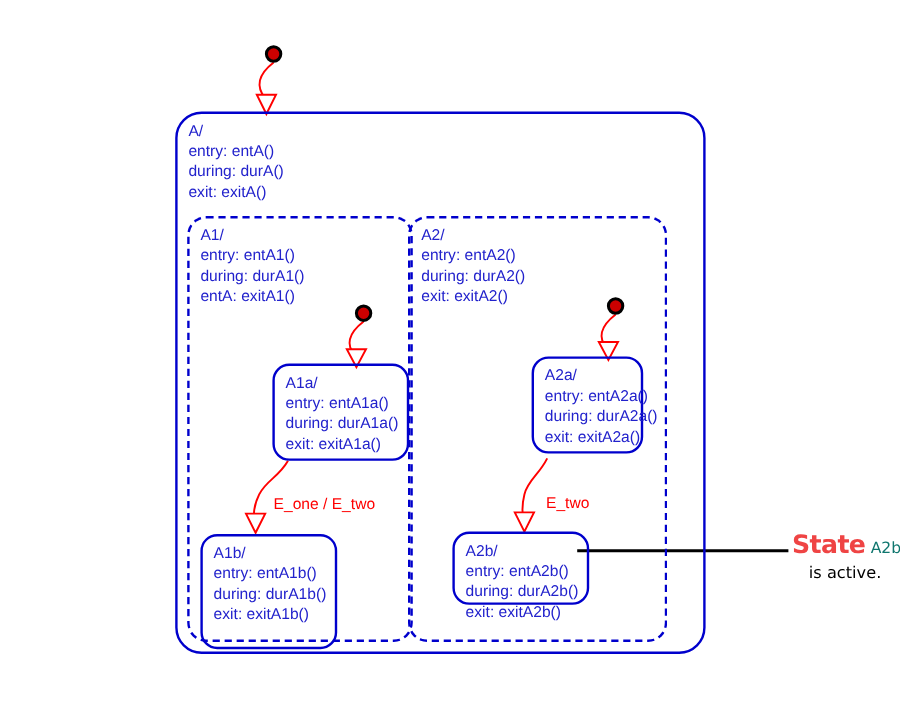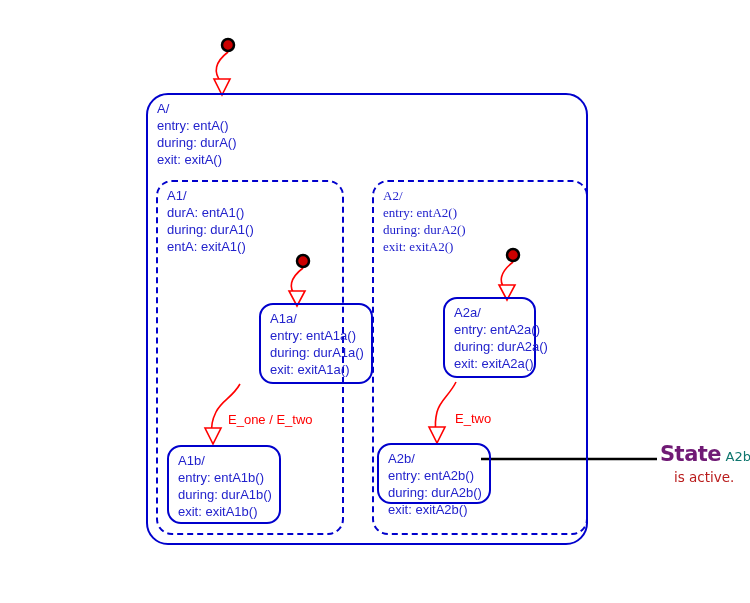--- a/index.html
+++ b/index.html
@@ -72,31 +72,31 @@
   }
   .annot-line1 {
     white-space: nowrap;
     line-height: 22px;
   }
   .annot-strong {
     font-family: "DejaVu Sans", sans-serif;
     font-weight: bold;
     font-size: 21px;
     letter-spacing: -0.5px;
-    color: #701a75;
+    color: #ef4444;
   }
   .annot-sub {
     font-family: "DejaVu Sans", sans-serif;
     font-size: 13px;
     color: #0f766e;
   }
   .annot-line2 {
     font-family: "DejaVu Sans", sans-serif;
     font-size: 13.5px;
-    color: #b91c1c;
+    color: #000000;
     margin-top: 1px;
     margin-left: 14px;
     white-space: nowrap;
   }
 </style>
 </head>
 <body>
 
 <svg id="canvas" viewBox="0 0 750 603" xmlns="http://www.w3.org/2000/svg">
 
@@ -136,45 +136,45 @@
     <span class="sname">A/</span>
     <span class="saction">entry: entA()</span>
     <span class="saction">during: durA()</span>
     <span class="saction">exit: exitA()</span>
   </div>
 </div>
 
 <div class="state-box state-dashed" style="left:156px; top:180px; width:188px; height:355px;">
   <div class="state-label">
     <span class="sname">A1/</span>
-    <span class="saction">durA: entA1()</span>
+    <span class="saction">entry: entA1()</span>
     <span class="saction">during: durA1()</span>
     <span class="saction">entA: exitA1()</span>
   </div>
 </div>
 
-<div class="state-box state-dashed" style="left:372px; top:180px; width:216px; height:355px;font-family:Liberation Serif, serif;">
+<div class="state-box state-dashed" style="left:340px; top:180px; width:216px; height:355px;">
   <div class="state-label">
     <span class="sname">A2/</span>
     <span class="saction">entry: entA2()</span>
     <span class="saction">during: durA2()</span>
     <span class="saction">exit: exitA2()</span>
   </div>
 </div>
 
-<div class="state-box state-solid" style="left:227px; top:303px; width:114px; height:81px;margin-left:32px;">
+<div class="state-box state-solid" style="left:227px; top:303px; width:114px; height:81px;">
   <div class="state-label">
     <span class="sname">A1a/</span>
     <span class="saction">entry: entA1a()</span>
     <span class="saction">during: durA1a()</span>
     <span class="saction">exit: exitA1a()</span>
   </div>
 </div>
 
-<div class="state-box state-solid" style="left:167px; top:445px; width:114px; height:79px;">
+<div class="state-box state-solid" style="left:167px; top:445px; width:114px; height:96px;">
   <div class="state-label">
     <span class="sname">A1b/</span>
     <span class="saction">entry: entA1b()</span>
     <span class="saction">during: durA1b()</span>
     <span class="saction">exit: exitA1b()</span>
   </div>
 </div>
 
 <div class="state-box state-solid" style="left:443px; top:297px; width:93px; height:81px;">
   <div class="state-label">

